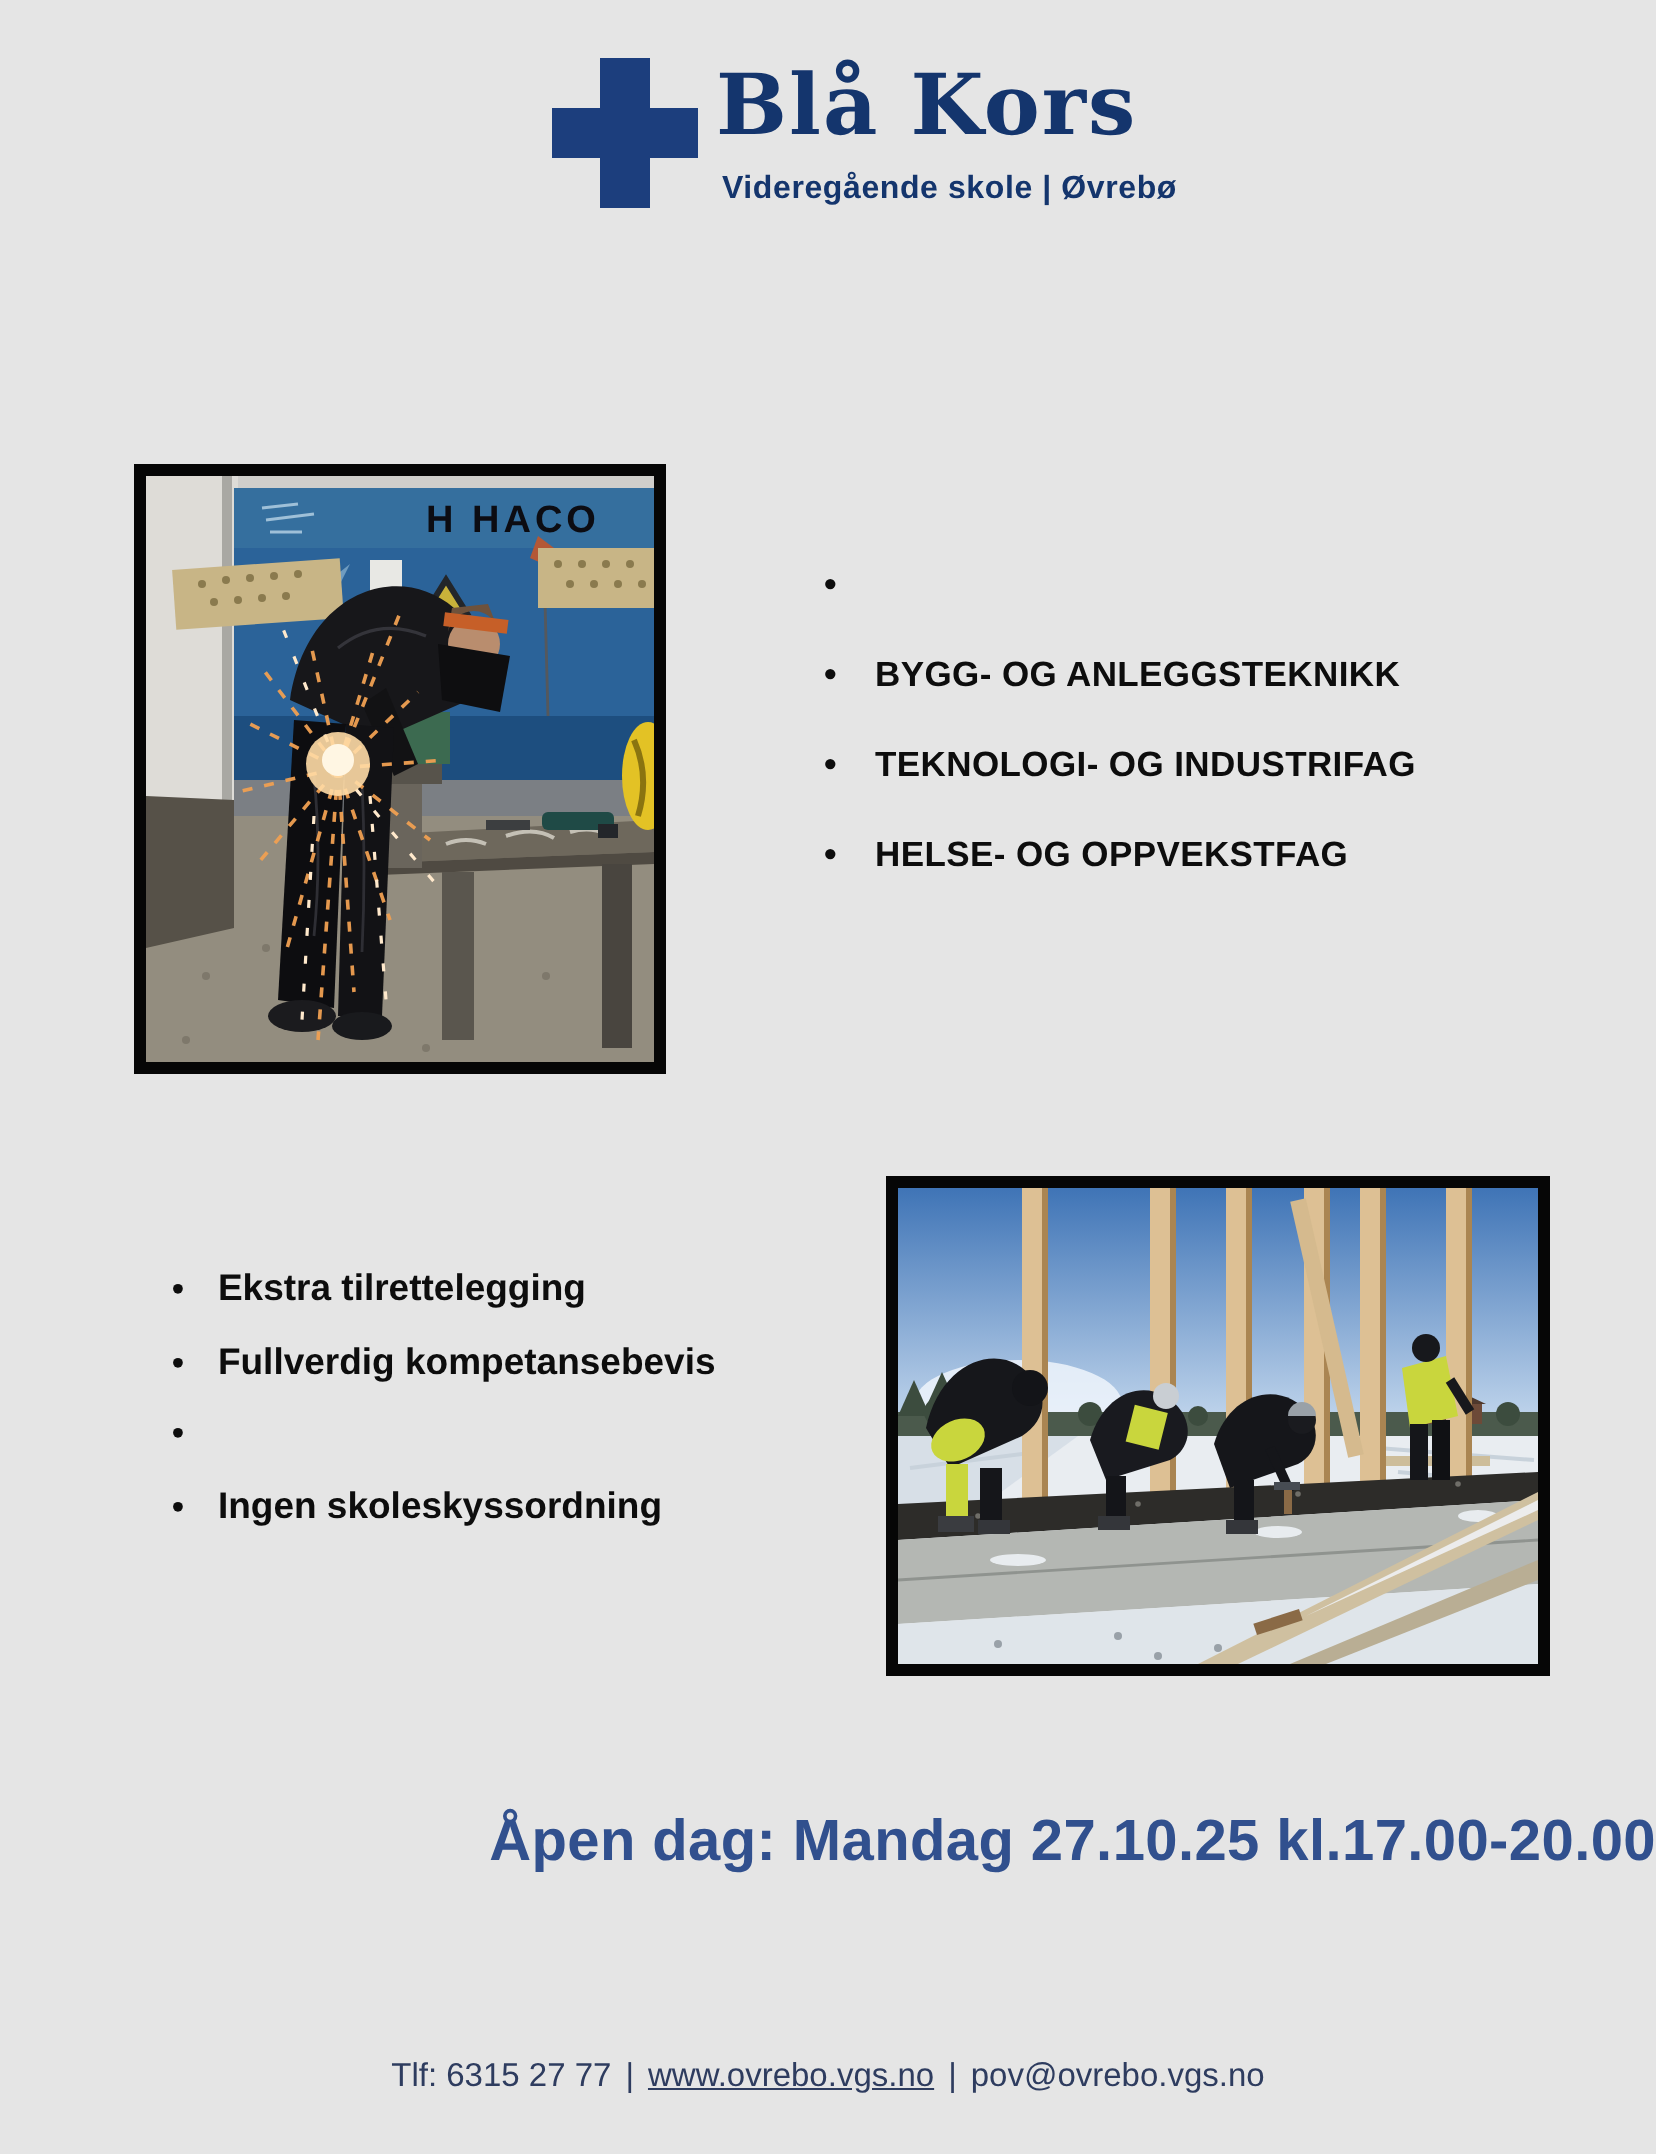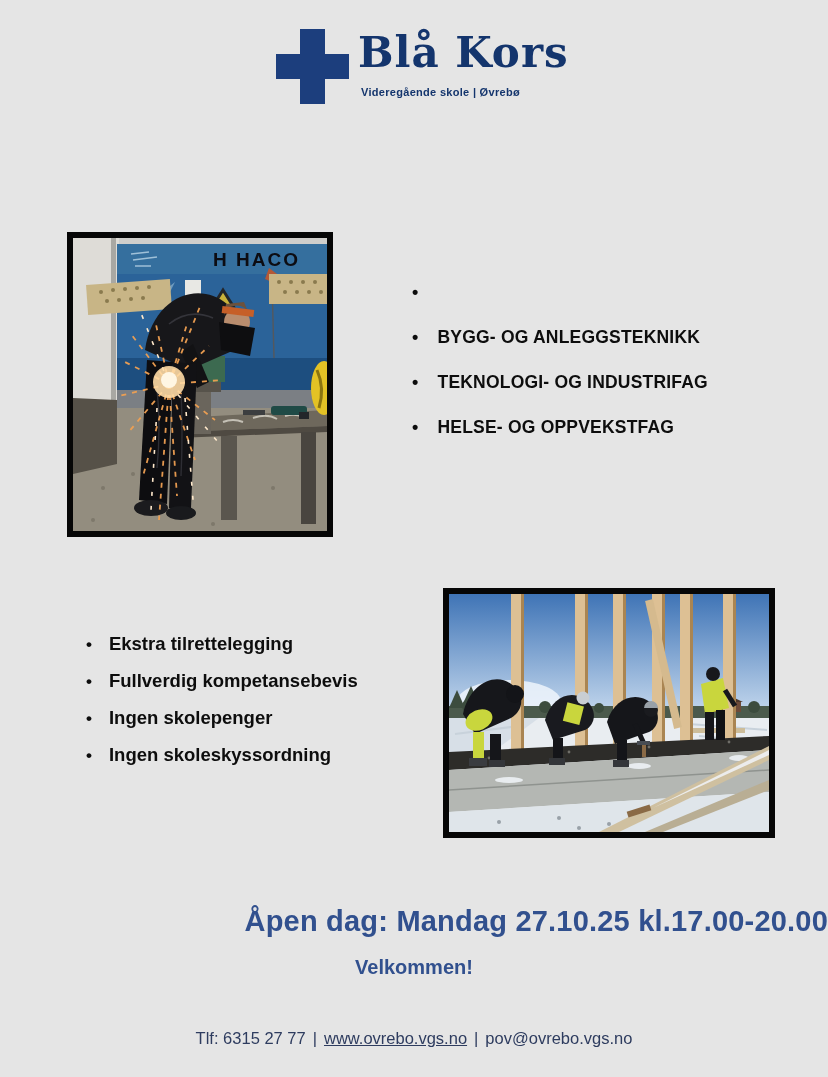--- a/index.html
+++ b/index.html
@@ -3,21 +3,21 @@
 <meta charset="utf-8">
 <style>
   html,body{margin:0;padding:0;background:#ffffff;}
   .page{position:relative;width:828px;height:1077px;background:#e5e5e5;overflow:hidden;
         font-family:"Liberation Sans",sans-serif;}
 
   
   .logo-cross{position:absolute;left:276px;top:29px;width:73px;height:75px;}
   .brand{position:absolute;left:358px;top:28px;font-family:"DejaVu Serif","Liberation Serif",serif;
          font-weight:700;font-size:42px;color:#14356d;letter-spacing:1px;}
-  .tagline{position:absolute;left:361px;top:86px;font-size:11px;font-weight:700;
+  .tagline{position:absolute;left:361px;top:86px;font-size:16px;font-weight:700;
            color:#14356d;letter-spacing:.3px;}
 
   
   .headline{position:absolute;left:0;top:133px;width:100%;text-align:center;
             font-size:37px;font-weight:400;color:#2e4b74;letter-spacing:2.5px;}
 
   
   .photo{position:absolute;border:6px solid #060606;background:#060606;line-height:0;}
   .photo-workshop{left:67px;top:232px;width:254px;height:293px;}
   .photo-construction{left:443px;top:588px;width:320px;height:238px;}
@@ -196,21 +196,20 @@
     <li>
         <span class="dot">•</span>
         <span>Ekstra tilrettelegging</span>
       </li>
     <li>
         <span class="dot">•</span>
         <span>Fullverdig kompetansebevis</span>
       </li>
     <li>
         <span class="dot">•</span>
-        <span>Ingen skolepenger</span>
       </li>
     <li>
         <span class="dot">•</span>
         <span>Ingen skoleskyssordning</span>
       </li>
   </ul>
 
   <div class="photo photo-construction">
     <svg viewBox="0 0 320 238">
       <defs>
@@ -324,19 +323,18 @@
       </g>
 
       <path d="M150 238 L320 152 L320 166 L170 238 Z" fill="#cfc0a0"></path>
       <path d="M200 216 L320 156 L320 161 L204 214 Z" fill="#eef1f4" opacity=".9"></path>
       <path d="M196 238 L320 186 L320 196 L214 238 Z" fill="#b9ae94"></path>
       <rect x="178" y="214" width="24" height="6" fill="#8a6a46" transform="rotate(-18 190 217)"></rect>
     </svg>
   </div>
 
   <div class="open-day">Åpen dag: Mandag 27.10.25 kl.17.00-20.00</div>
-  <div class="welcome">Velkommen!</div>
 
   <div class="footer">
     <span>Tlf: 6315 27 77</span><span class="sep">|</span><a>www.ovrebo.vgs.no</a><span class="sep">|</span><span>pov@ovrebo.vgs.no</span>
   </div>
 
 </div>
 
 </body></html>

